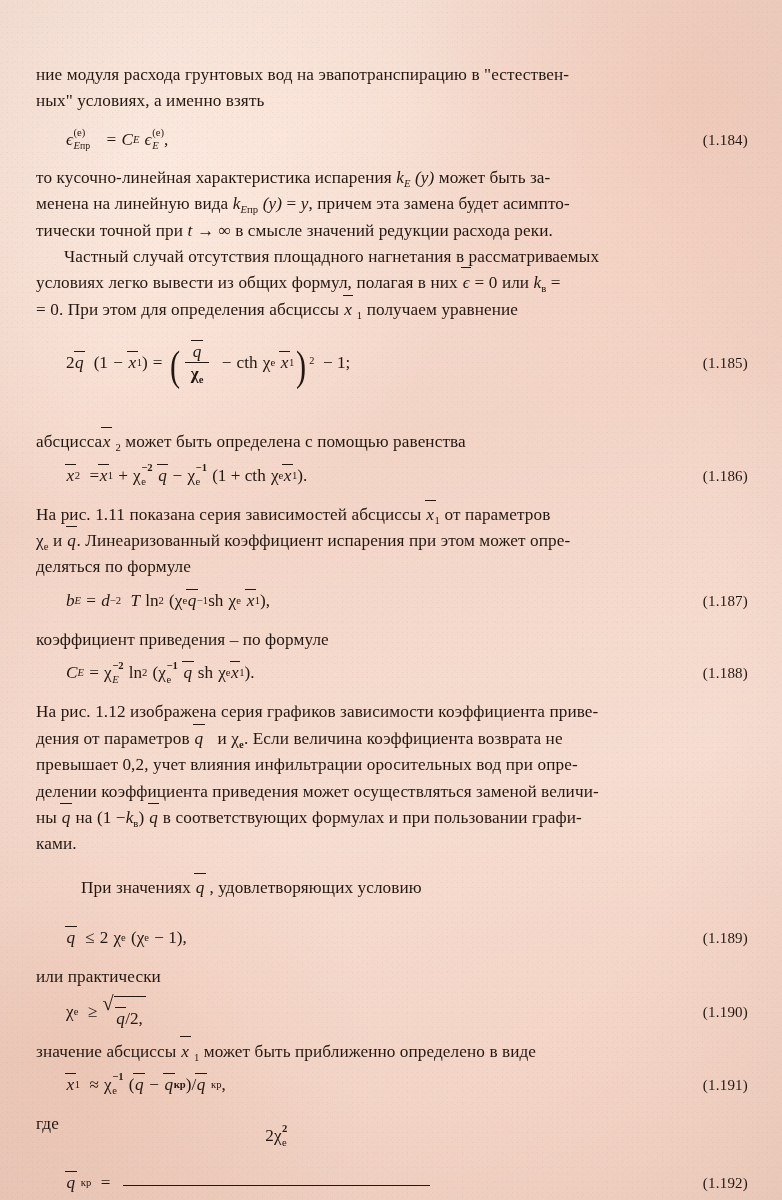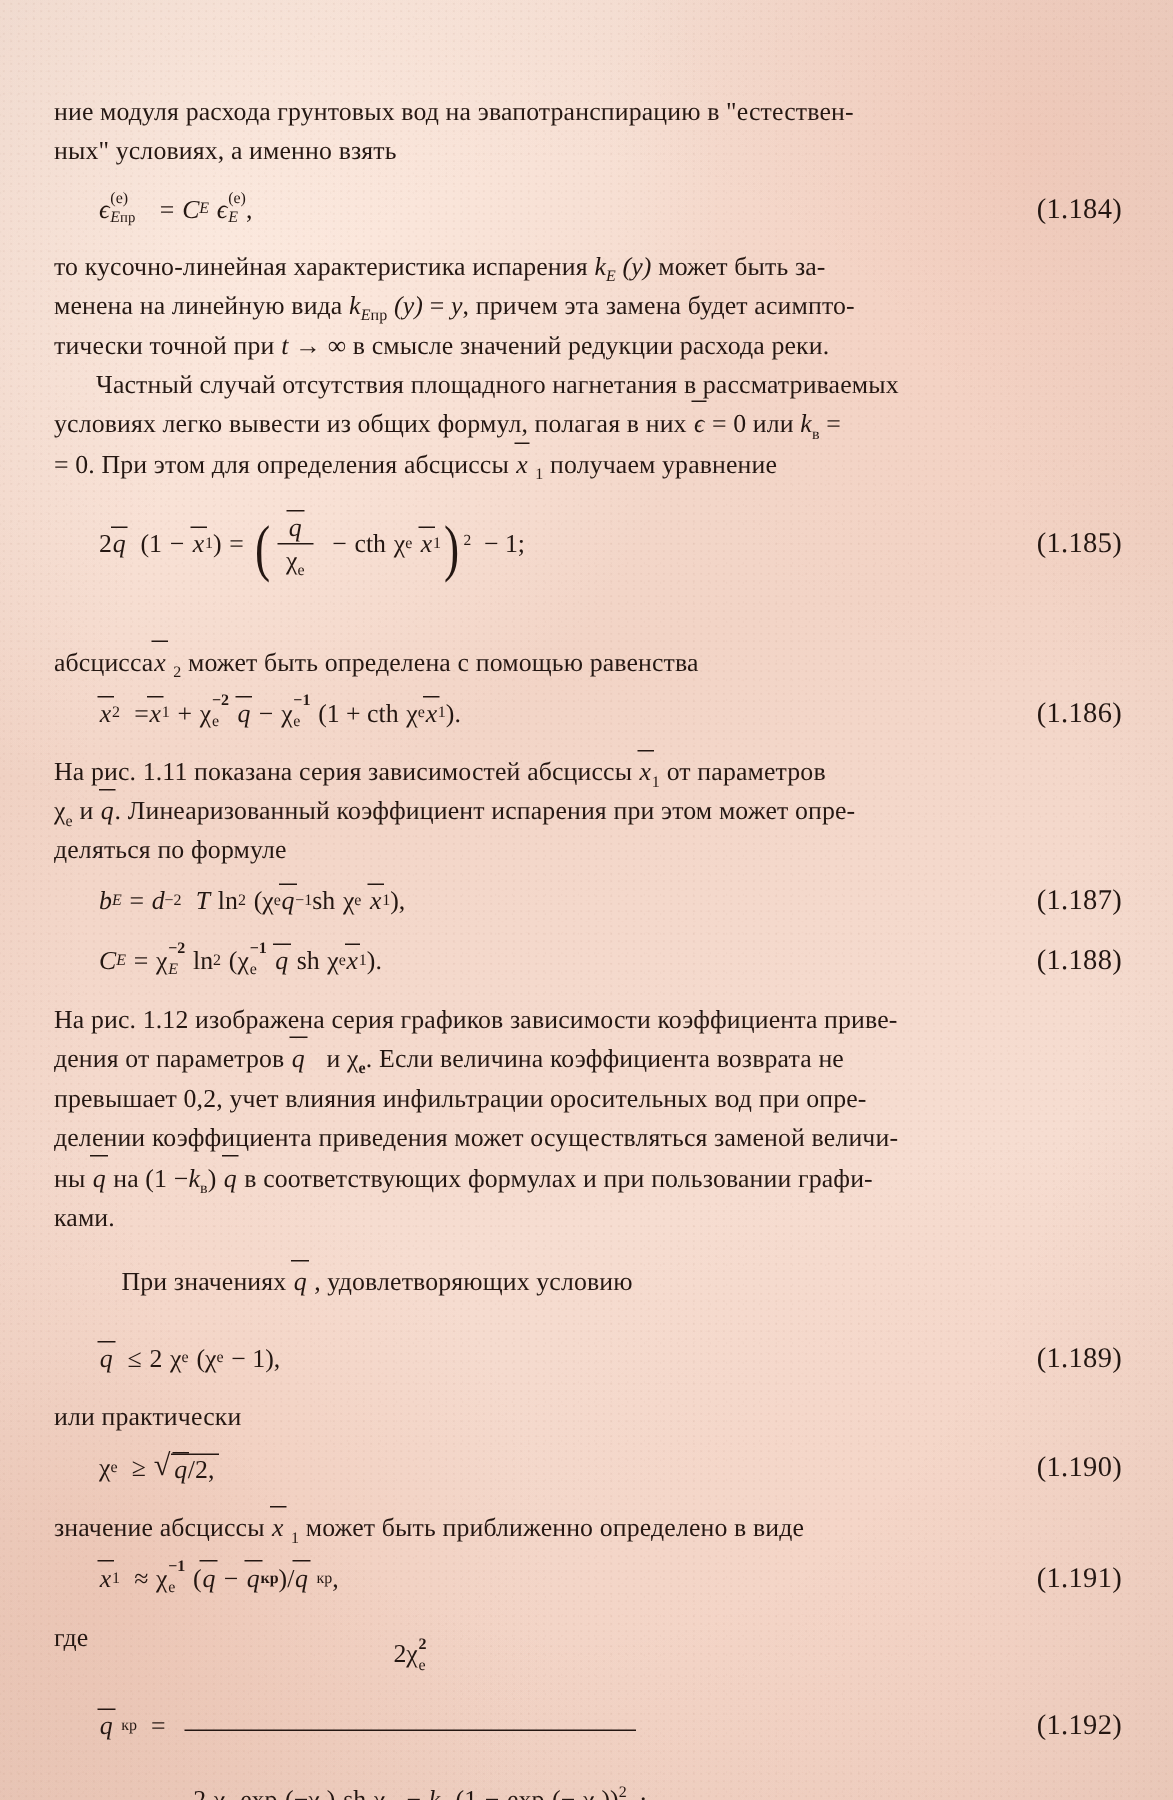--- a/index.html
+++ b/index.html
@@ -78,21 +78,21 @@
     padding-left: 30px;
     display: flex;
     align-items: center;
     white-space: nowrap;
   }
   .eq .num {
     position: absolute;
     right: 0;
     top: 50%;
     transform: translateY(-50%);
-    font-size: 19px;
+    font-size: 15px;
     letter-spacing: .2px;
   }
 
   
   .it { font-style: italic; }
   .ovl {
     display: inline-block;
     position: relative;
     font-style: italic;
     padding: 0 .5px;
@@ -152,21 +152,21 @@
     display: inline-flex;
     flex-direction: column;
     align-items: center;
     vertical-align: middle;
     line-height: 1.12;
     margin: 0 .18em;
     position: relative;
     top: -.02em;
   }
   .frac .nu { padding: 0 .34em 1px; }
-  .frac .de { padding: 1px .34em 0; }
+  .frac .de { padding: 1px .34em 0; font-weight: bold; }
   .frac .bar {
     width: 100%;
     height: 0;
     border-top: 1.5px solid #241712;
   }
   .frac.tall { font-size: 1em; gap: 35px; }
 
   
   .bigparen {
     display: inline-block;
@@ -183,21 +183,21 @@
   .rad { display: inline-flex; align-items: stretch; }
   .rad .sign {
     font-style: normal;
     font-size: 1.18em;
     line-height: 1;
     position: relative;
     top: -.04em;
   }
   .rad .под {
     border-top: 1.4px solid #241712;
-    padding: 0 .2em 0 .12em;
+    padding: 12px .2em 0 .12em;
     margin-top: .09em;
   }
 
   
   .pexp {
     font-size: .60em;
     font-style: normal;
     vertical-align: super;
     position: relative;
     left: 1px;
@@ -381,20 +381,21 @@
           <span class="rm">χ</span>
           <sub class="rm">e</sub>
           <span class="sp"></span>
           <span class="ovl">x</span>
           <sub class="rm">1</sub>
           <span class="rm">),</span>
       </span>
       <span class="num">(1.187)</span>
     </div>
 
+    <p class="para nojust" style="margin:6px 0 0 0;">коэффициент приведения – по формуле</p>
 
     <div class="eq" style="height:40px;">
       <span class="body">
         <span class="it">C</span>
           <sub class="it2">E</sub>
           <span class="sp"></span>
           <span class="rm">=</span>
           <span class="sp"></span>
         <span class="rm" style="font-style:normal;">χ</span>
           <span class="lstack">

